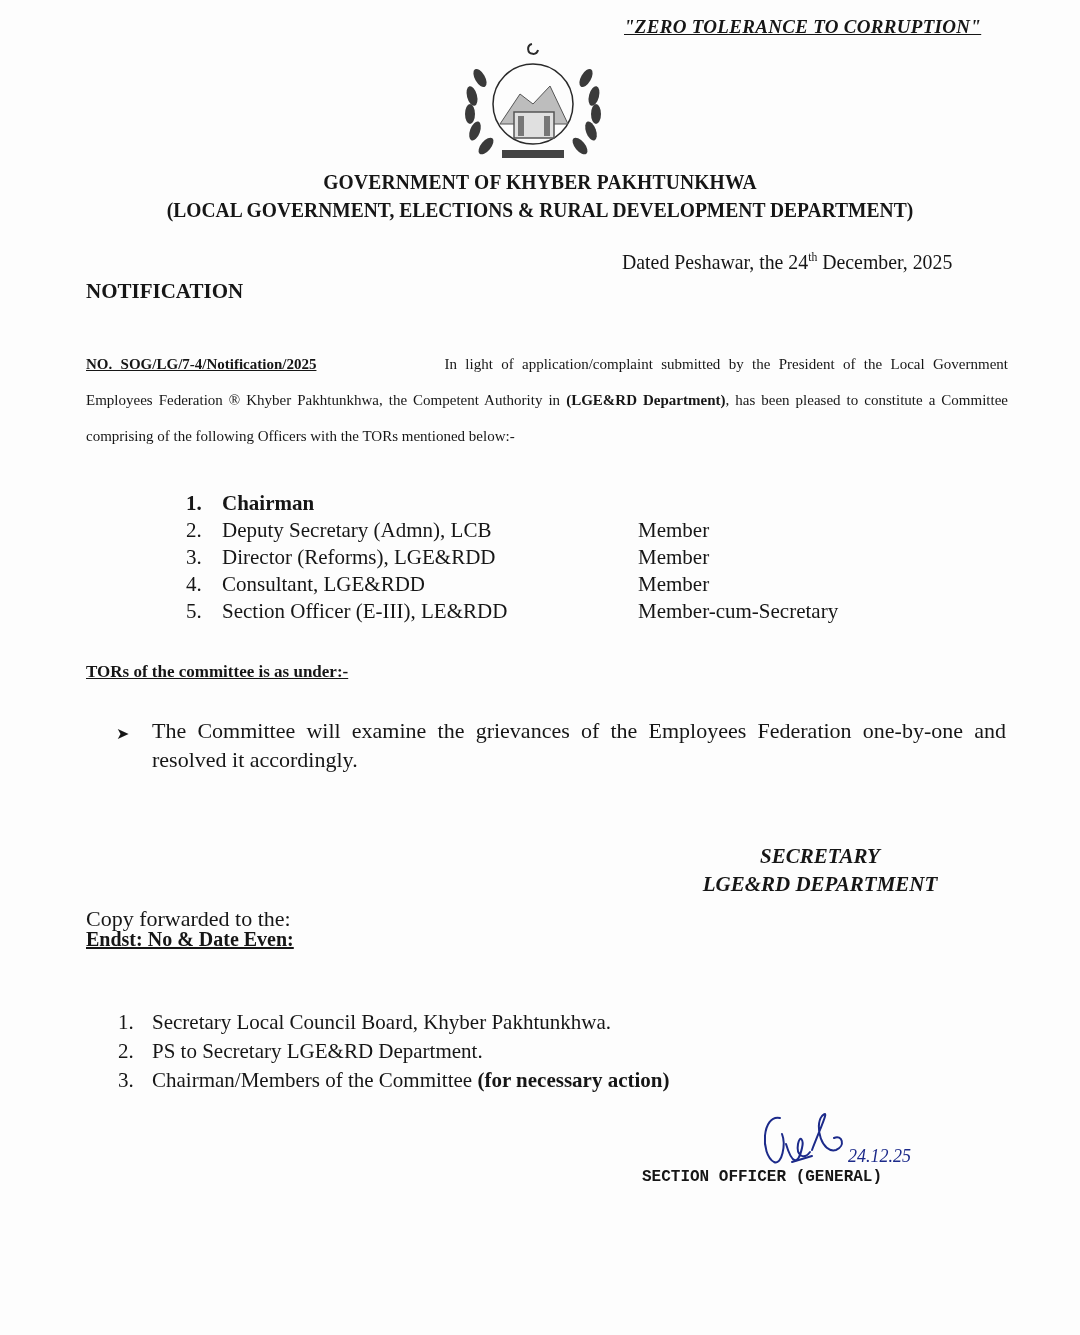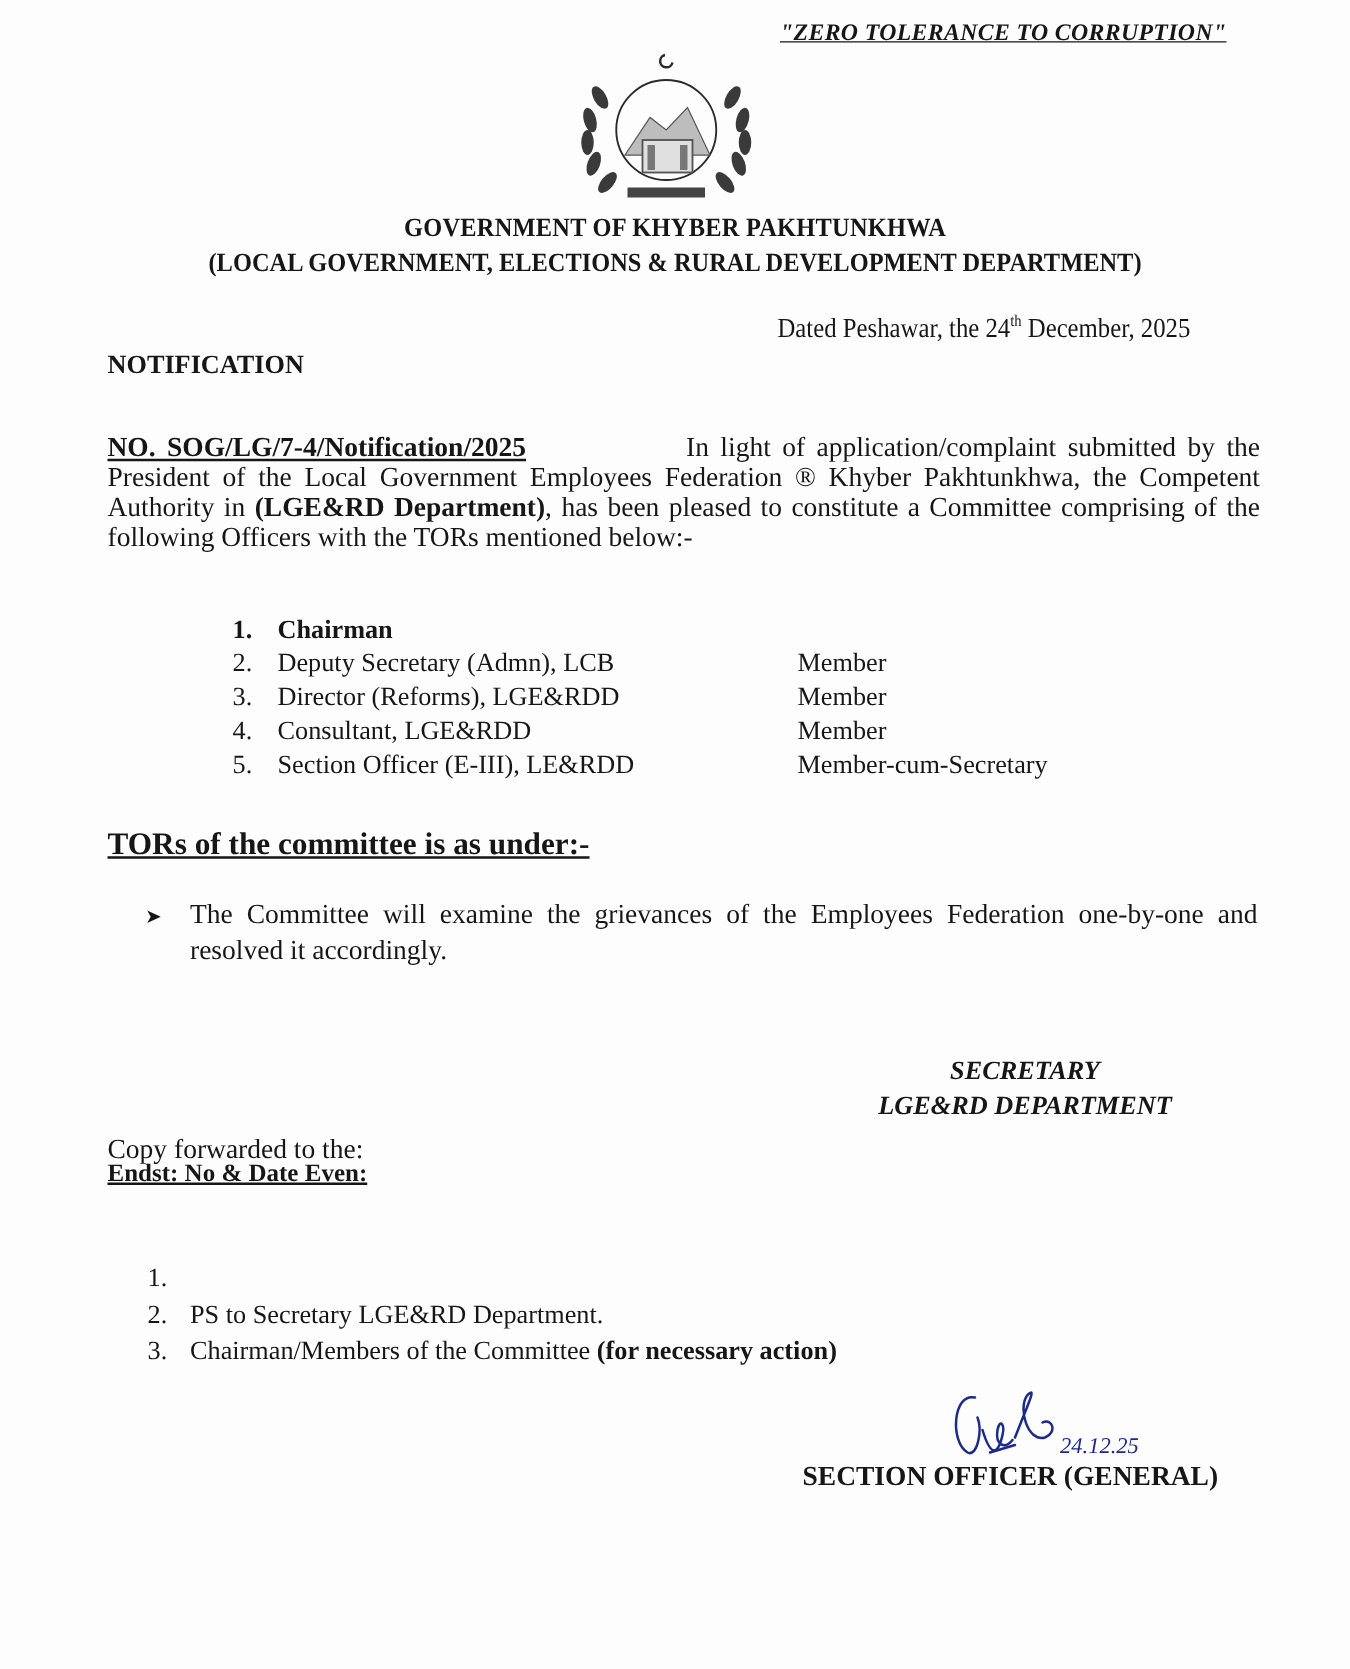--- a/index.html
+++ b/index.html
@@ -18,44 +18,44 @@
     letter-spacing: 0.2px; transform: scaleX(0.93); transform-origin: 540px 0;
   }
   .dept-title {
     left: 0; width: 1080px; top: 198px; text-align: center; font-size: 21px; font-weight: bold;
     transform: scaleX(0.93); transform-origin: 540px 0; white-space: nowrap;
   }
   .dated { left: 622px; top: 249px; font-size: 22px; white-space: nowrap; transform: scaleX(0.9); transform-origin: 0 0; }
   .dated sup { font-size: 13px; margin-top: 46px; }
   .notif { left: 86px; top: 279px; font-size: 21px; font-weight: bold; }
   .body-para {
-    left: 86px; top: 346px; width: 922px; font-size: 22px; line-height: 24px; text-align: justify;
+    left: 86px; top: 346px; width: 922px; font-size: 15px; line-height: 36px; text-align: justify;
     text-align-last: left;
   }
   .body-para .ref { font-weight: bold; text-decoration: underline; margin-right: 128px; }
   .body-para b { font-weight: bold; }
   .members { left: 186px; top: 490px; font-size: 21px; line-height: 27px; }
   .members .row { display: flex; white-space: nowrap; }
   .members .num { width: 36px; }
   .members .name { width: 416px; }
   .members .row.bold { font-weight: bold; }
-  .tor-head { left: 86px; top: 662px; font-size: 25px; font-weight: bold; text-decoration: underline; }
+  .tor-head { left: 86px; top: 662px; font-size: 17px; font-weight: bold; text-decoration: underline; }
   .tor-item { left: 116px; top: 716px; width: 890px; font-size: 22px; line-height: 29px; display: flex; }
   .tor-item .arrow { width: 36px; font-size: 16px; padding-top: 3px; }
   .tor-item .txt { flex: 1; text-align: justify; text-align-last: left; }
   .sig-block { left: 660px; top: 842px; width: 320px; text-align: center; font-size: 21px; line-height: 28px; }
   .sig-block .sd { font-weight: normal; }
   .sig-block .b { font-weight: bold; font-style: italic; }
   .endst { left: 86px; top: 928px; font-size: 20px; font-weight: bold; text-decoration: underline; }
   .copy { left: 86px; top: 906px; font-size: 22px; }
   .cc { left: 118px; top: 1008px; font-size: 21px; line-height: 29px; }
   .cc .row { display: flex; white-space: nowrap; }
   .cc .num { width: 34px; }
   .cc b { font-weight: bold; }
-  .so { left: 642px; top: 1168px; font-size: 22px; font-weight: bold; white-space: nowrap; }
+  .so { left: 642px; top: 1168px; font-size: 16px; font-weight: bold; white-space: nowrap; font-family: Liberation Mono, monospace; }
   .signature { left: 752px; top: 1104px; width: 190px; height: 70px; }
 </style>
 </head>
 <body>
 
 <div class="abs motto">"ZERO TOLERANCE TO CORRUPTION"</div>
 
 <svg class="abs emblem" viewBox="0 0 150 128">
   <g fill="none" stroke="#2a2a2a" stroke-width="2">
     <path d="M74 6 a5 5 0 1 0 6 6"></path>
@@ -126,20 +126,21 @@
   <div class="b">SECRETARY</div>
   <div class="b">LGE&amp;RD DEPARTMENT</div>
 </div>
 
 <div class="abs endst">Endst: No &amp; Date Even:</div>
 <div class="abs copy">Copy forwarded to the:</div>
 
 <div class="abs cc">
   <div class="row">
       <span class="num">1.</span>
+      <span>Secretary Local Council Board, Khyber Pakhtunkhwa.</span>
     </div>
   <div class="row">
       <span class="num">2.</span>
       <span>PS to Secretary LGE&amp;RD Department.</span>
     </div>
   <div class="row"><span class="num">3.</span><span>Chairman/Members of the Committee </span>&nbsp;<b>(for necessary action)</b></div>
 </div>
 
 <svg class="abs signature" viewBox="0 0 190 70">
   <g fill="none" stroke="#1c2a8a" stroke-width="2" stroke-linecap="round">

